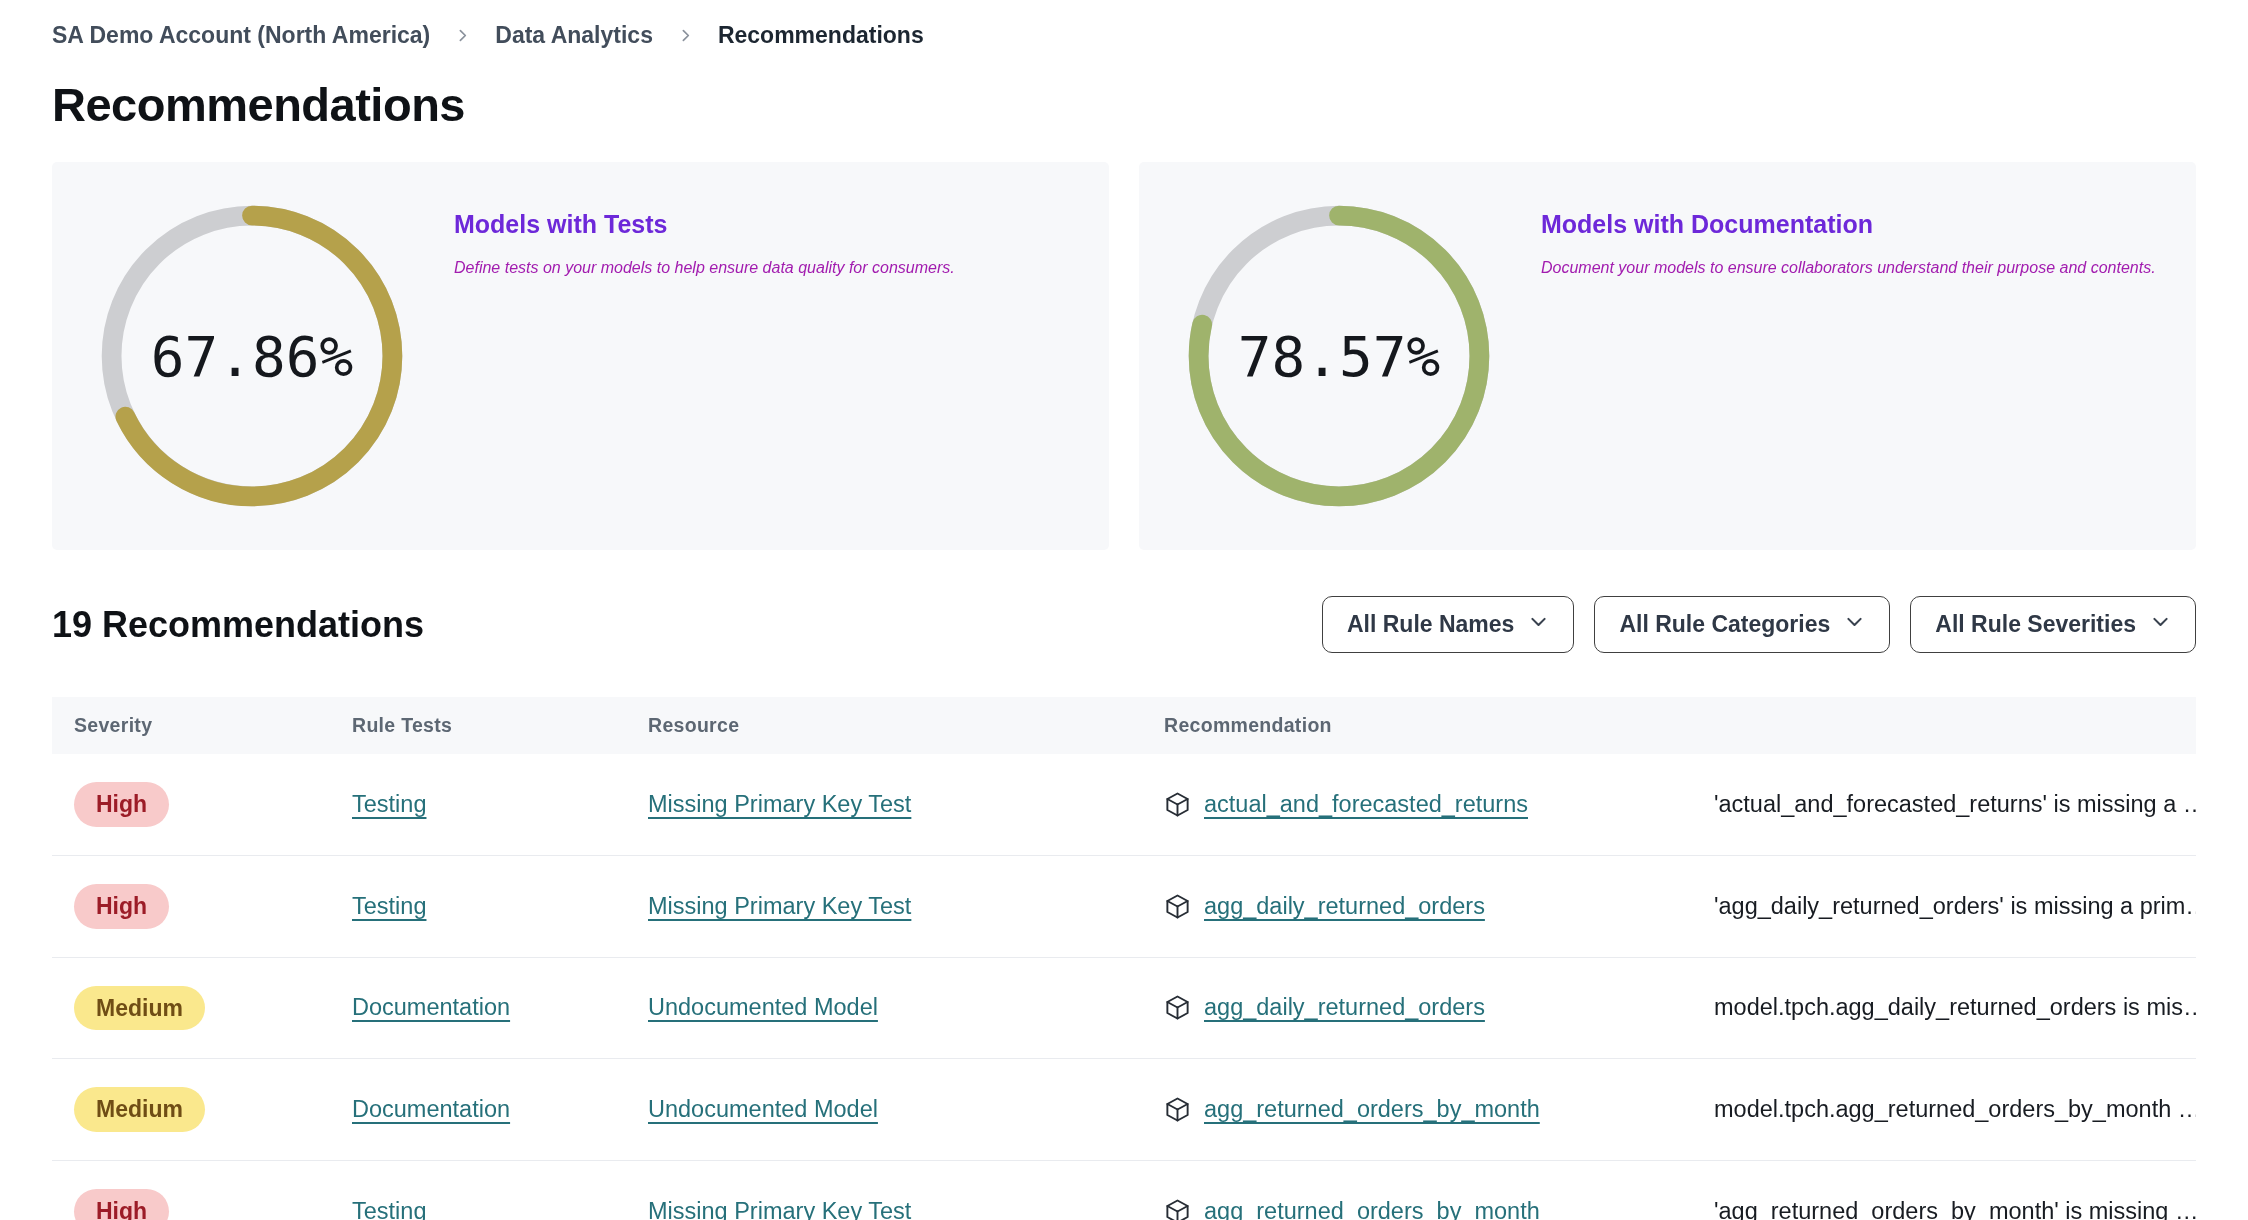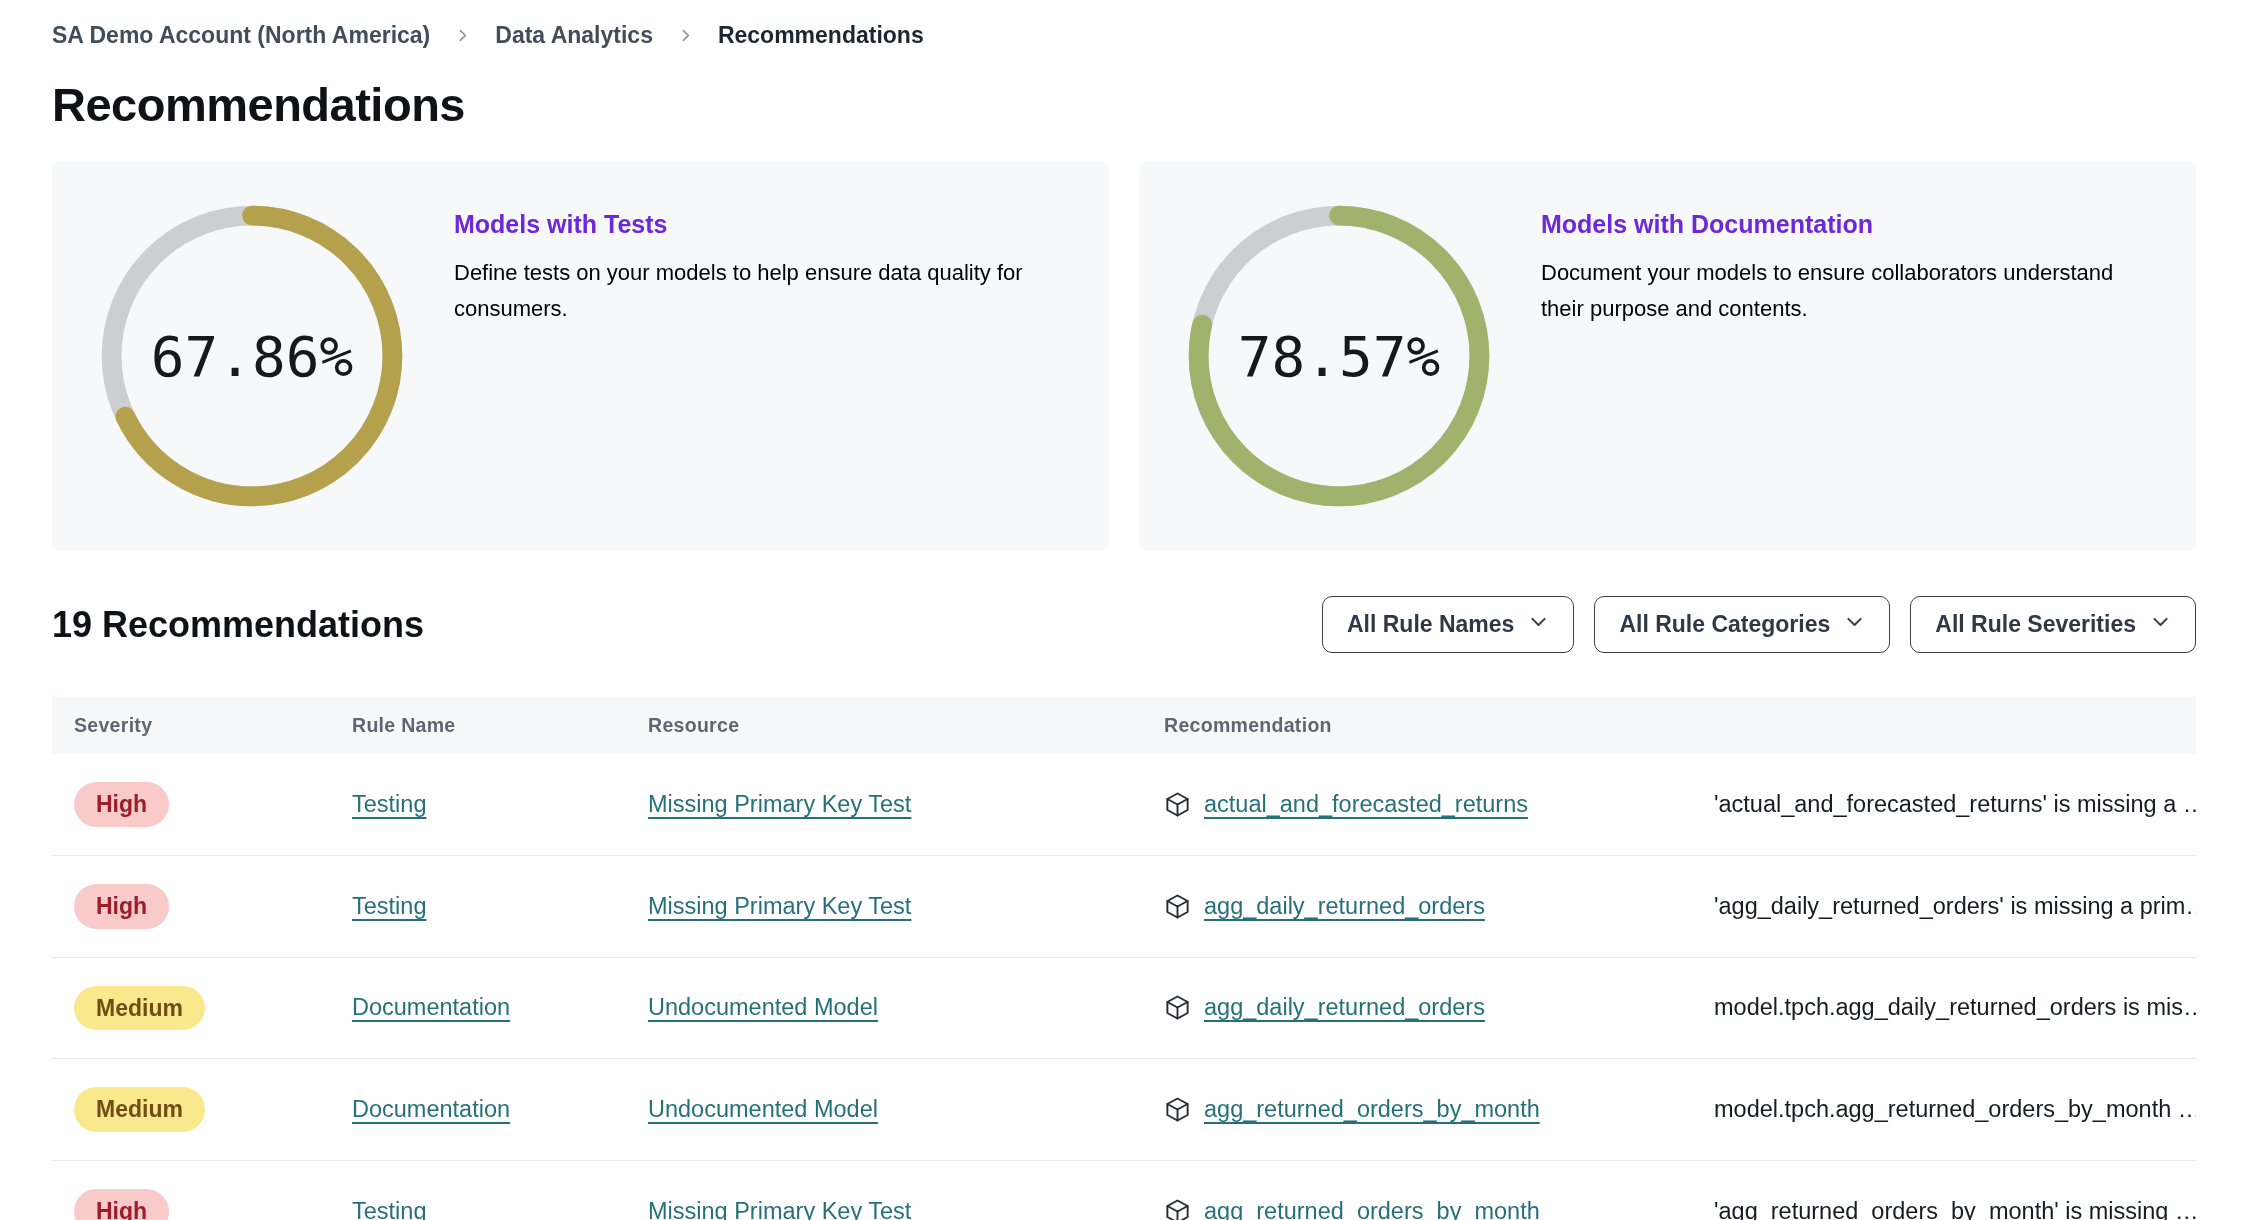--- a/index.html
+++ b/index.html
@@ -28,21 +28,21 @@
     display:flex; align-items:center; gap:46px; padding:0 40px 0 44px;
   }
   .donut-wrap { position:relative; width:312px; height:312px; flex:0 0 auto; }
   .donut-wrap svg { width:312px; height:312px; transform:rotate(-90deg); }
   .donut-label {
     position:absolute; inset:0; display:flex; align-items:center; justify-content:center;
     font-family:"DejaVu Sans Mono", monospace; font-size:56px; font-weight:500; color:#15181d;
   }
   .card-text { align-self:flex-start; padding-top:48px; }
   .card-title { font-size:25px; font-weight:700; color:#6d28d9; }
-  .card-desc { font-size:22px; line-height:1.62; color:#000000; margin-top:16px; max-width:648px; }
+  .card-desc { font-size:16px; line-height:1.62; color:#a21caf; margin-top:16px; max-width:648px;font-style:italic; }
 
   
   .list-header { display:flex; align-items:center; justify-content:space-between; margin-top:46px; }
   .count-label { font-size:36px; font-weight:600; color:#0f1216; }
   .filters { display:flex; gap:20px; }
   .filter-btn {
     display:flex; align-items:center; gap:14px;
     background:#ffffff; border:1px solid #404040; border-radius:10px;
     padding:14px 24px; font-size:23px; font-weight:600; color:#2f3846;
     font-family:"Liberation Sans", sans-serif; cursor:pointer;
@@ -156,21 +156,21 @@
               <polyline points="5 9 12 16 19 9"></polyline>
             </svg>
         </span>
       </button>
     </div>
   </div>
 
   <div class="table">
     <div class="thead">
       <div>Severity</div>
-      <div>Rule Name</div>
+      <div>Rule Tests</div>
       <div>Resource</div>
       <div>Recommendation</div>
     </div>
 
     <div class="trow">
       <div><span class="badge" data-severity="high">High</span></div>
       <div><a class="tlink">Testing</a></div>
       <div><a class="tlink">Missing Primary Key Test</a></div>
       <div class="resource-cell">
         <svg class="cube" width="27" height="27" viewBox="0 0 24 24" fill="none" stroke-width="1.7" stroke-linejoin="round" stroke-linecap="round">

